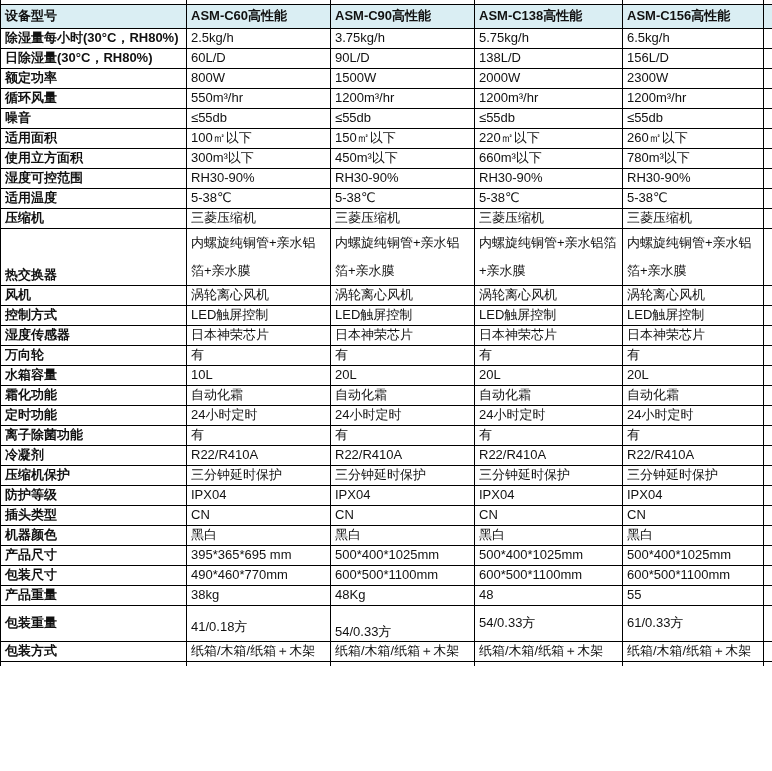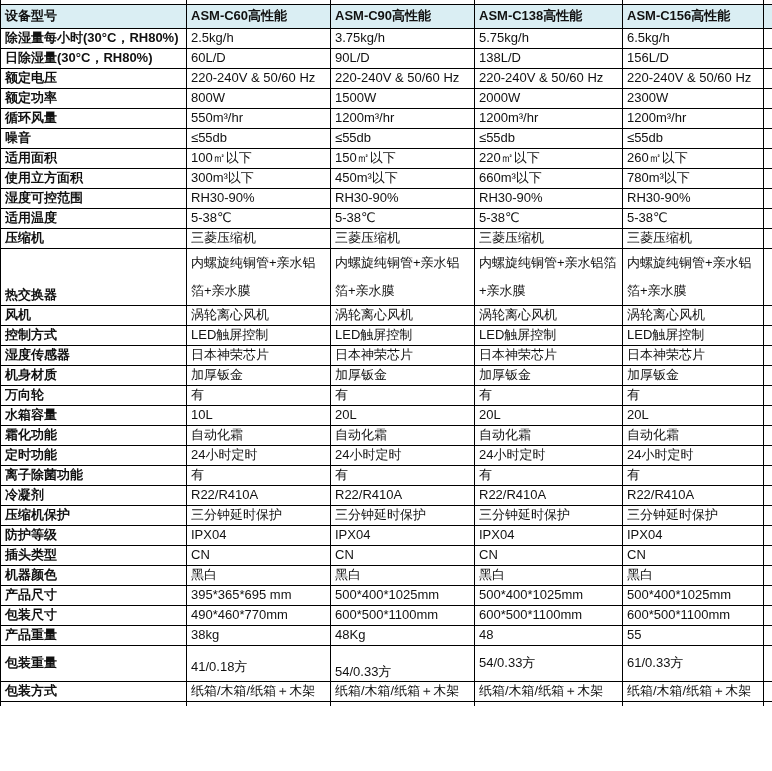--- a/index.html
+++ b/index.html
@@ -74,28 +74,20 @@
       </tr>
       <tr class="h20">
         <th>日除湿量(30°C，RH80%)</th>
         <td>60L/D</td>
         <td>90L/D</td>
         <td>138L/D</td>
         <td>156L/D</td>
         <td></td>
       </tr>
       <tr class="h20">
-        <th>额定电压</th>
-        <td>220-240V &amp; 50/60 Hz</td>
-        <td>220-240V &amp; 50/60 Hz</td>
-        <td>220-240V &amp; 50/60 Hz</td>
-        <td>220-240V &amp; 50/60 Hz</td>
-        <td></td>
-      </tr>
-      <tr class="h20">
         <th>额定功率</th>
         <td>800W</td>
         <td>1500W</td>
         <td>2000W</td>
         <td>2300W</td>
         <td></td>
       </tr>
       <tr class="h20">
         <th>循环风量</th>
         <td>550m³/hr</td>
@@ -178,28 +170,20 @@
       </tr>
       <tr class="h20">
         <th>湿度传感器</th>
         <td>日本神荣芯片</td>
         <td>日本神荣芯片</td>
         <td>日本神荣芯片</td>
         <td>日本神荣芯片</td>
         <td></td>
       </tr>
       <tr class="h20">
-        <th>机身材质</th>
-        <td>加厚钣金</td>
-        <td>加厚钣金</td>
-        <td>加厚钣金</td>
-        <td>加厚钣金</td>
-        <td></td>
-      </tr>
-      <tr class="h20">
         <th>万向轮</th>
         <td>有</td>
         <td>有</td>
         <td>有</td>
         <td>有</td>
         <td></td>
       </tr>
       <tr class="h20">
         <th>水箱容量</th>
         <td>10L</td>

